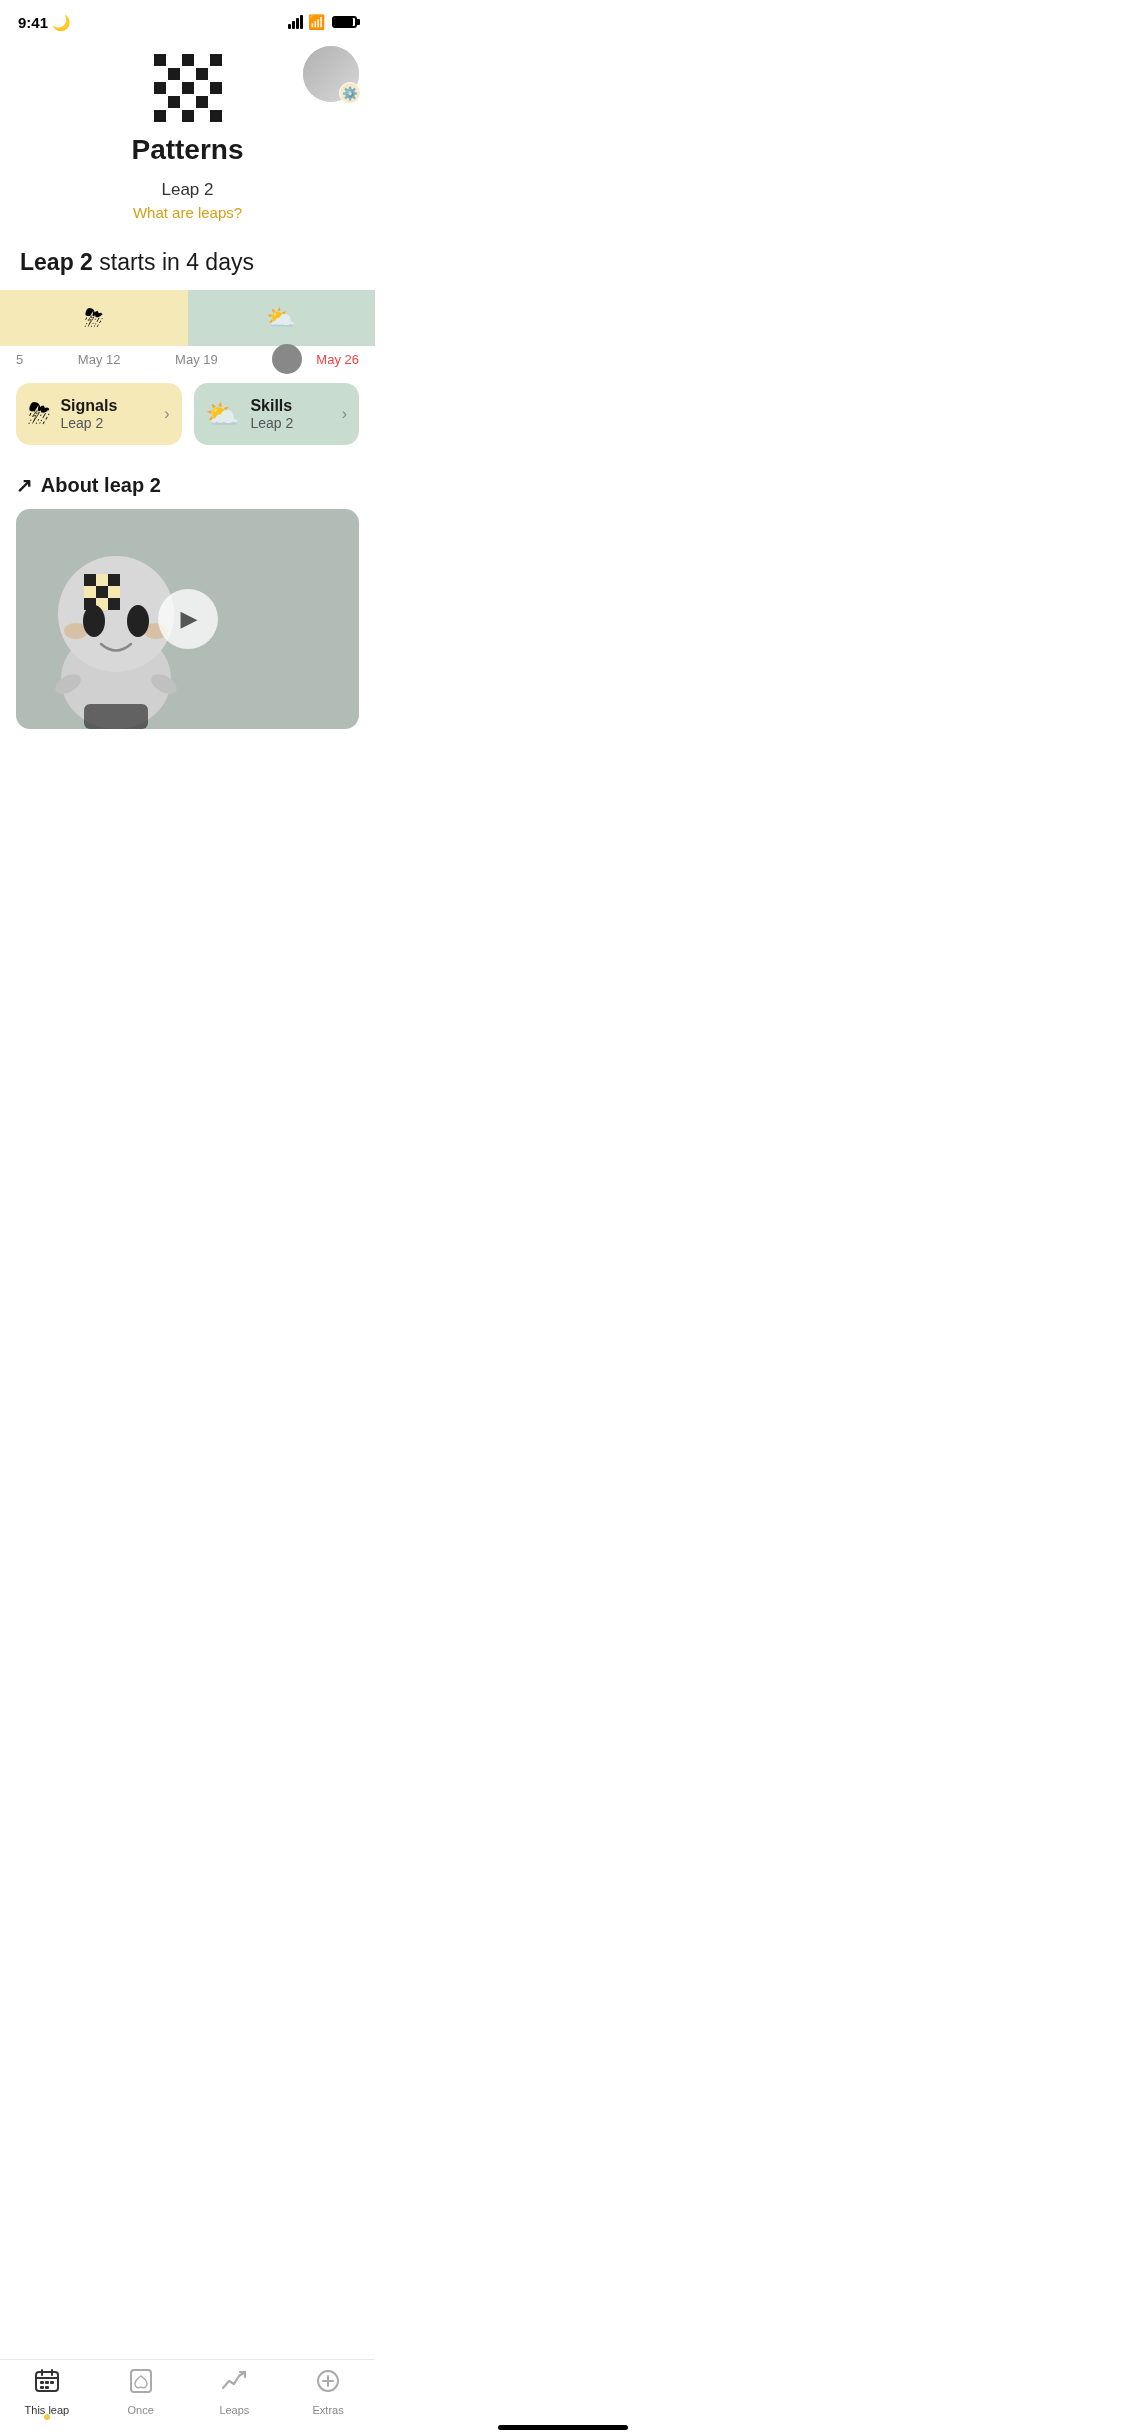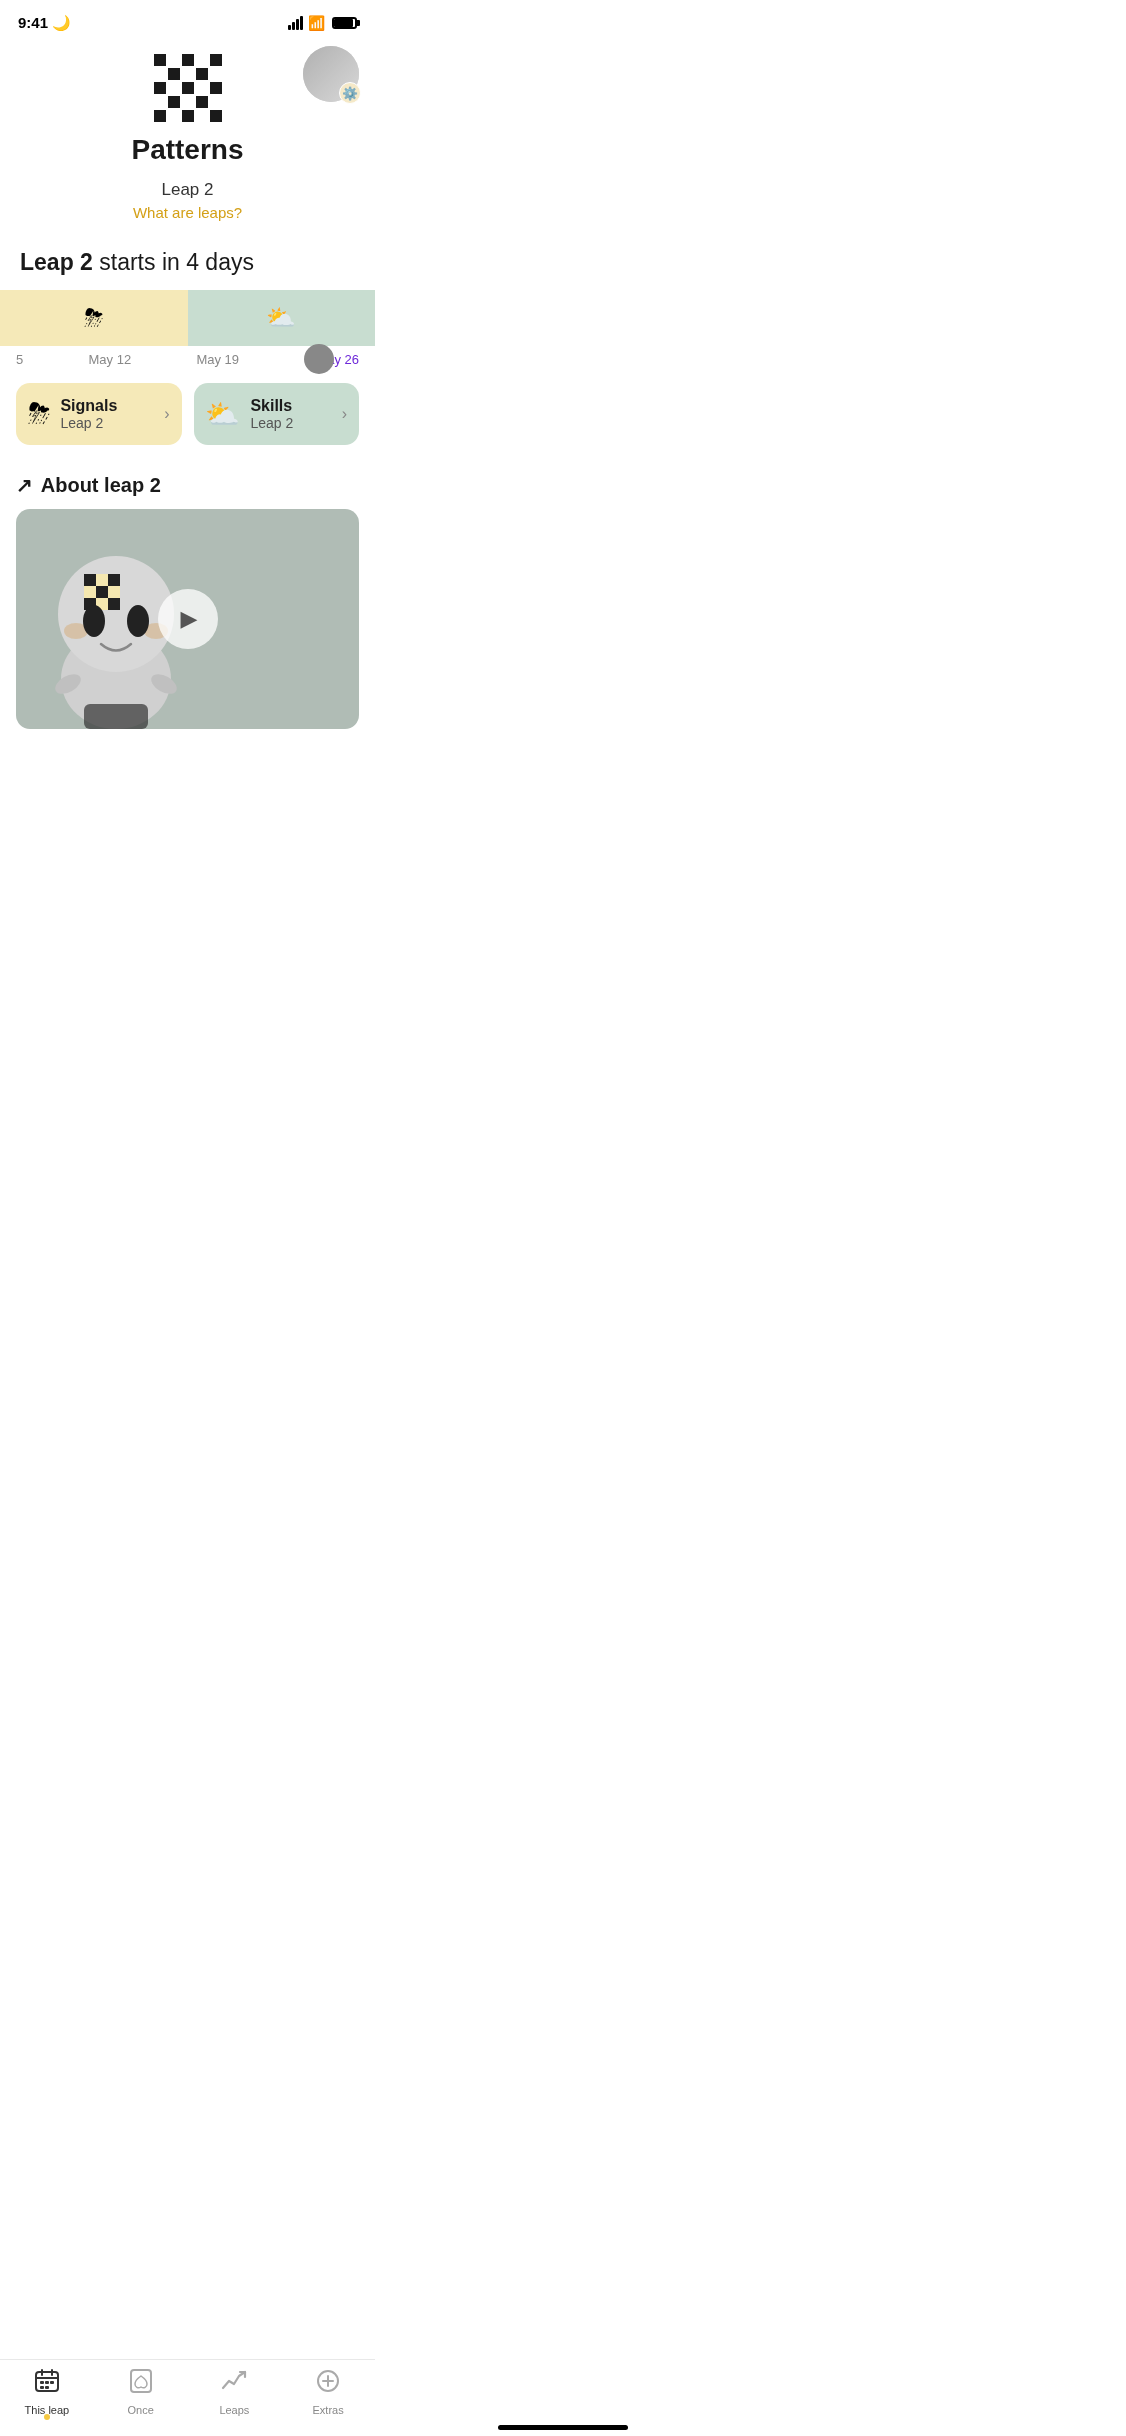--- a/index.html
+++ b/index.html
@@ -11,21 +11,21 @@
       width: 375px;
       min-height: 812px;
       overflow-x: hidden;
       position: relative;
     }
 
     
     .status-bar {
       display: flex;
       justify-content: space-between;
-      align-items: center;
+      align-items: flex-start;
       padding: 14px 18px 6px;
       font-size: 15px;
       font-weight: 600;
       gap: 27px;
     }
     .status-time { font-size: 15px; font-weight: 700; }
     .status-icons { display: flex; align-items: center; gap: 6px; }
 
     
     .header {
@@ -463,21 +463,21 @@
     </div>
     <div class="timeline-green">
       <span class="timeline-icon">⛅</span>
     </div>
   </div>
 
   <div class="date-labels" style="padding: 6px 16px; display:flex; justify-content:space-between; position:relative;">
     <span class="date-label">5</span>
     <span class="date-label">May 12</span>
     <span class="date-label">May 19</span>
-    <span class="date-label" style="color:#6d28d9; position:relative; padding-left:12px;">
+    <span class="date-label" style="color:#ef4444; position:relative; padding-left:44px;">
       <div class="date-dot" style="position:absolute; left:0; top:-8px;"></div>
       May 26
     </span>
   </div>
 
   <div class="cards-row">
 
     <div class="card card-yellow">
       <span class="card-icon">⛈</span>
       <div class="card-text">

